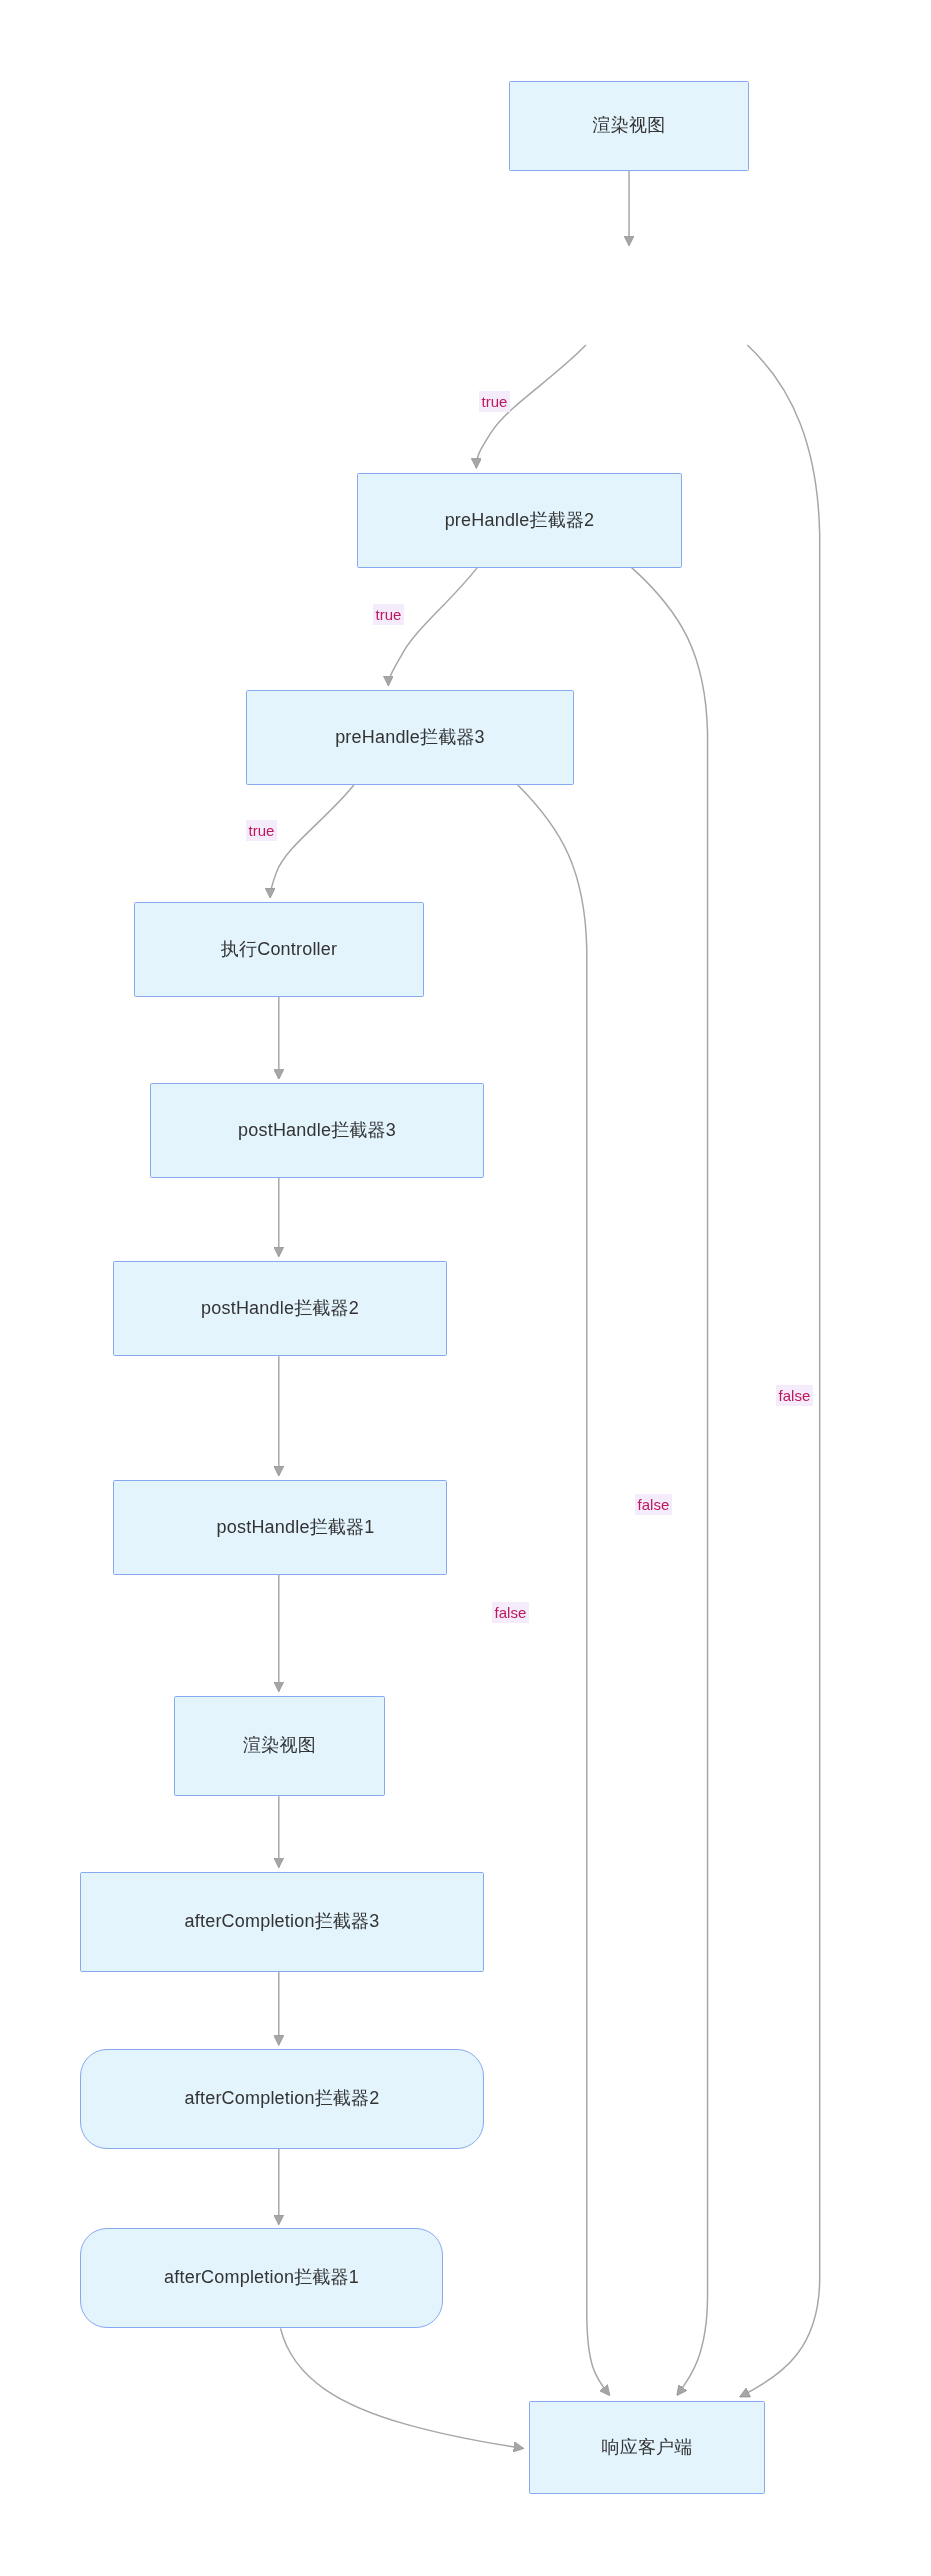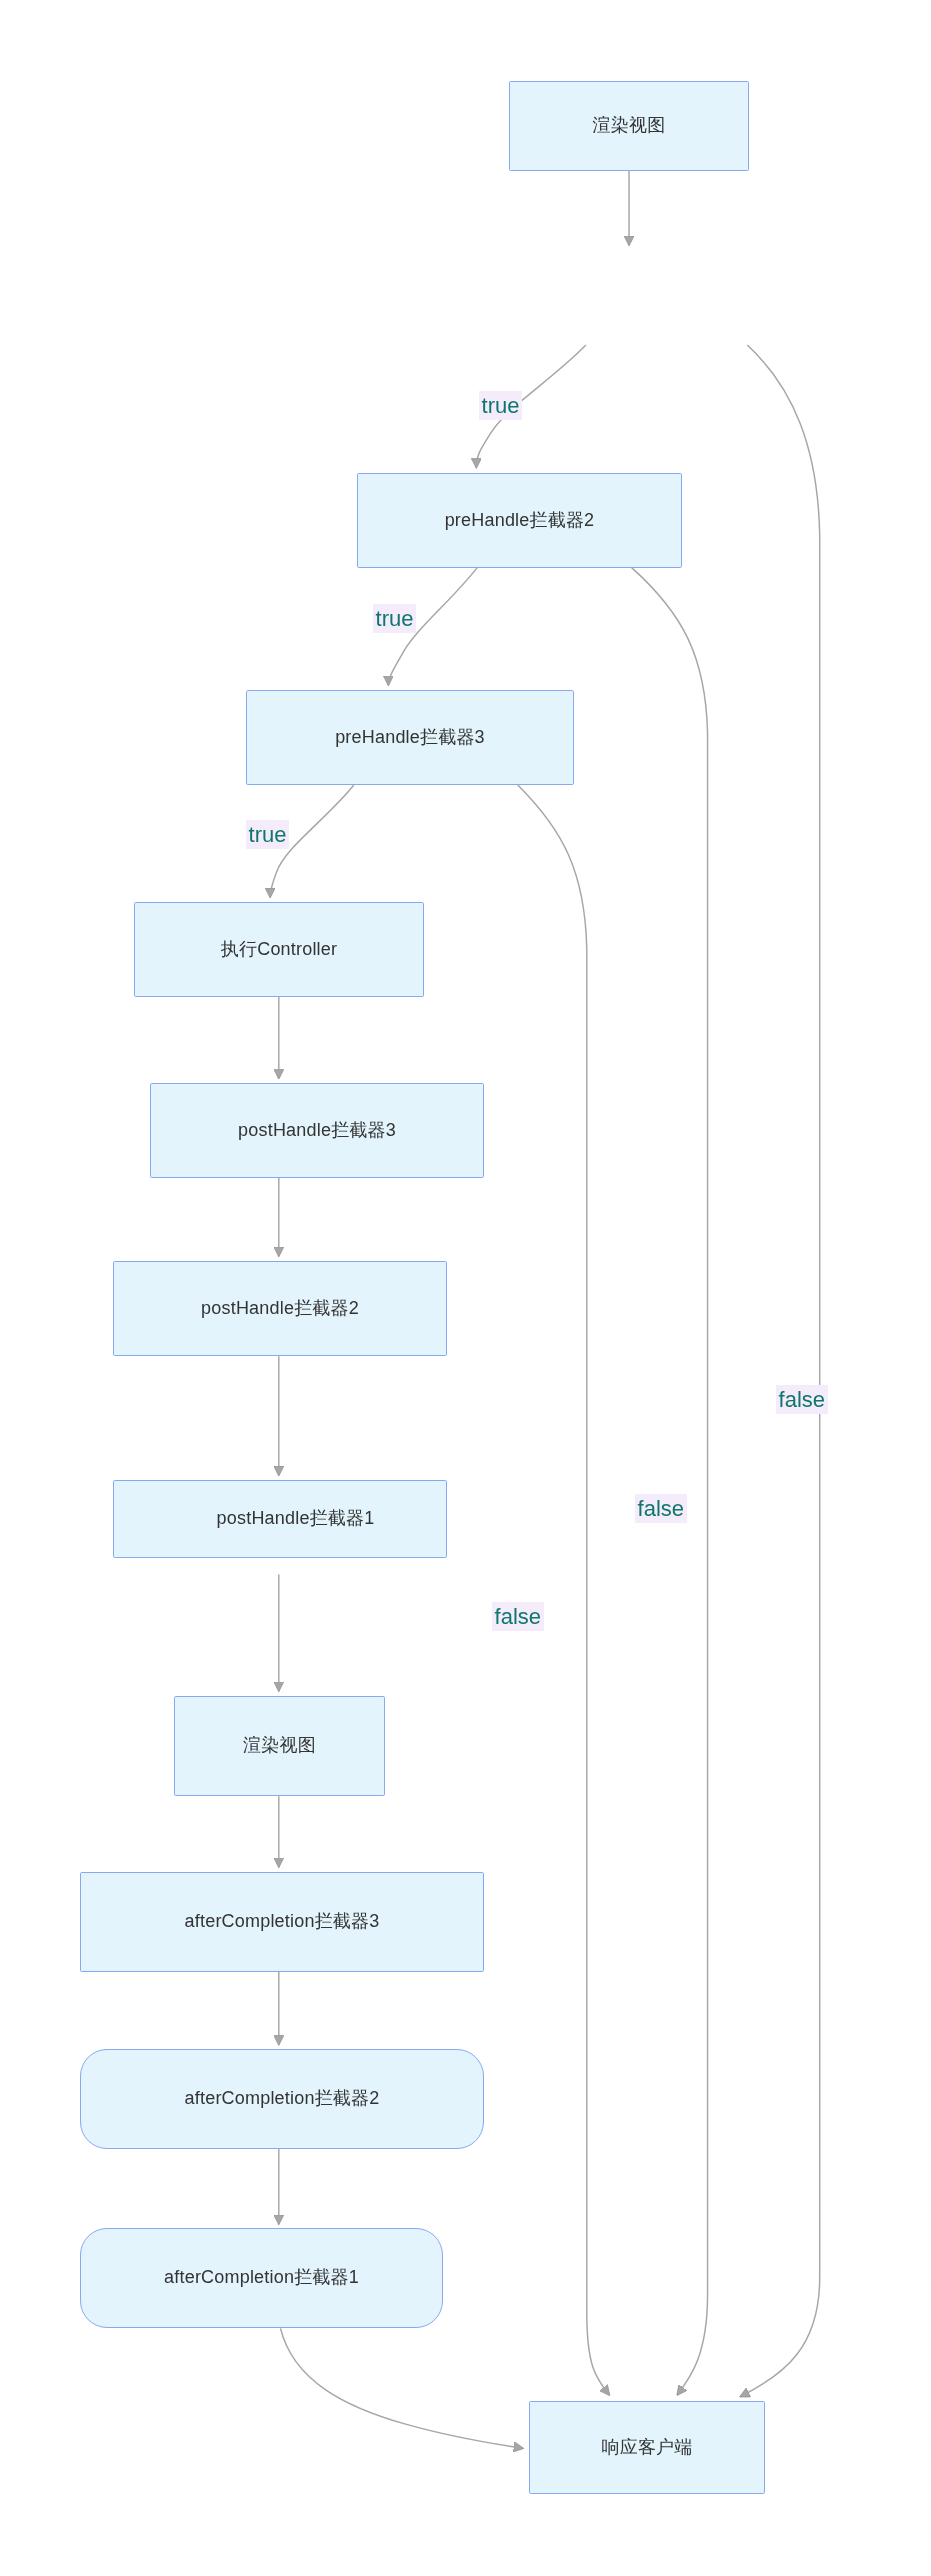--- a/index.html
+++ b/index.html
@@ -36,22 +36,22 @@
     justify-content: center;
     color: #333333;
     font-size: 18px;
     line-height: 1.2;
     letter-spacing: 0.2px;
     white-space: nowrap;
   }
   .edge-label {
     position: absolute;
     background: #f4ecfa;
-    color: #0f766e;
-    font-size: 22px;
+    color: #be185d;
+    font-size: 15px;
     line-height: 1.15;
     padding: 1.7px 2.6px;
     white-space: nowrap;
   }
 </style>
 </head>
 <body>
 
 <div id="canvas">
   <svg id="edge-layer" viewBox="0 0 1080 2986" width="932" height="2576" xmlns="http://www.w3.org/2000/svg">
@@ -113,21 +113,21 @@
   </div>
 
   <div class="node" style="left:113px; top:1083px; width:334px; height:95px;margin-left:37px;">
     <span>postHandle拦截器3</span>
   </div>
 
   <div class="node" style="left:113px; top:1261px; width:334px; height:95px;">
     <span>postHandle拦截器2</span>
   </div>
 
-  <div class="node" style="left:113px; top:1480px; width:334px; height:78px;padding-left:31px;">
+  <div class="node" style="left:113px; top:1480px; width:334px; height:95px;padding-left:31px;">
     <span>postHandle拦截器1</span>
   </div>
 
   <div class="node" style="left:174px; top:1696px; width:211px; height:100px;">
     <span>渲染视图</span>
   </div>
 
   <div class="node" style="left:80px; top:1872px; width:404px; height:100px;">
     <span>afterCompletion拦截器3</span>
   </div>

